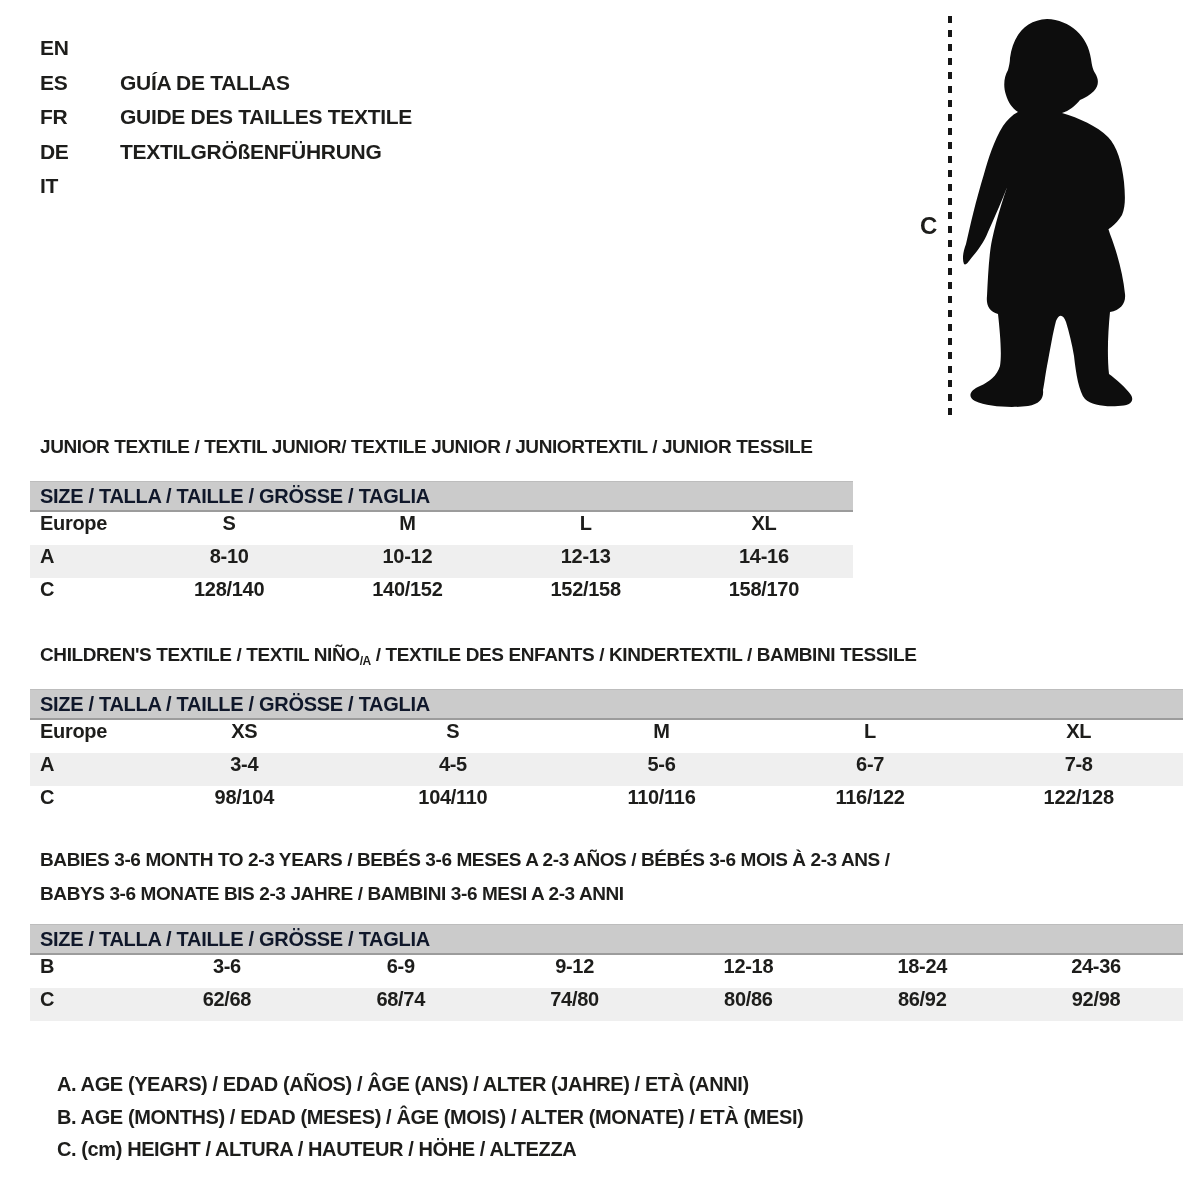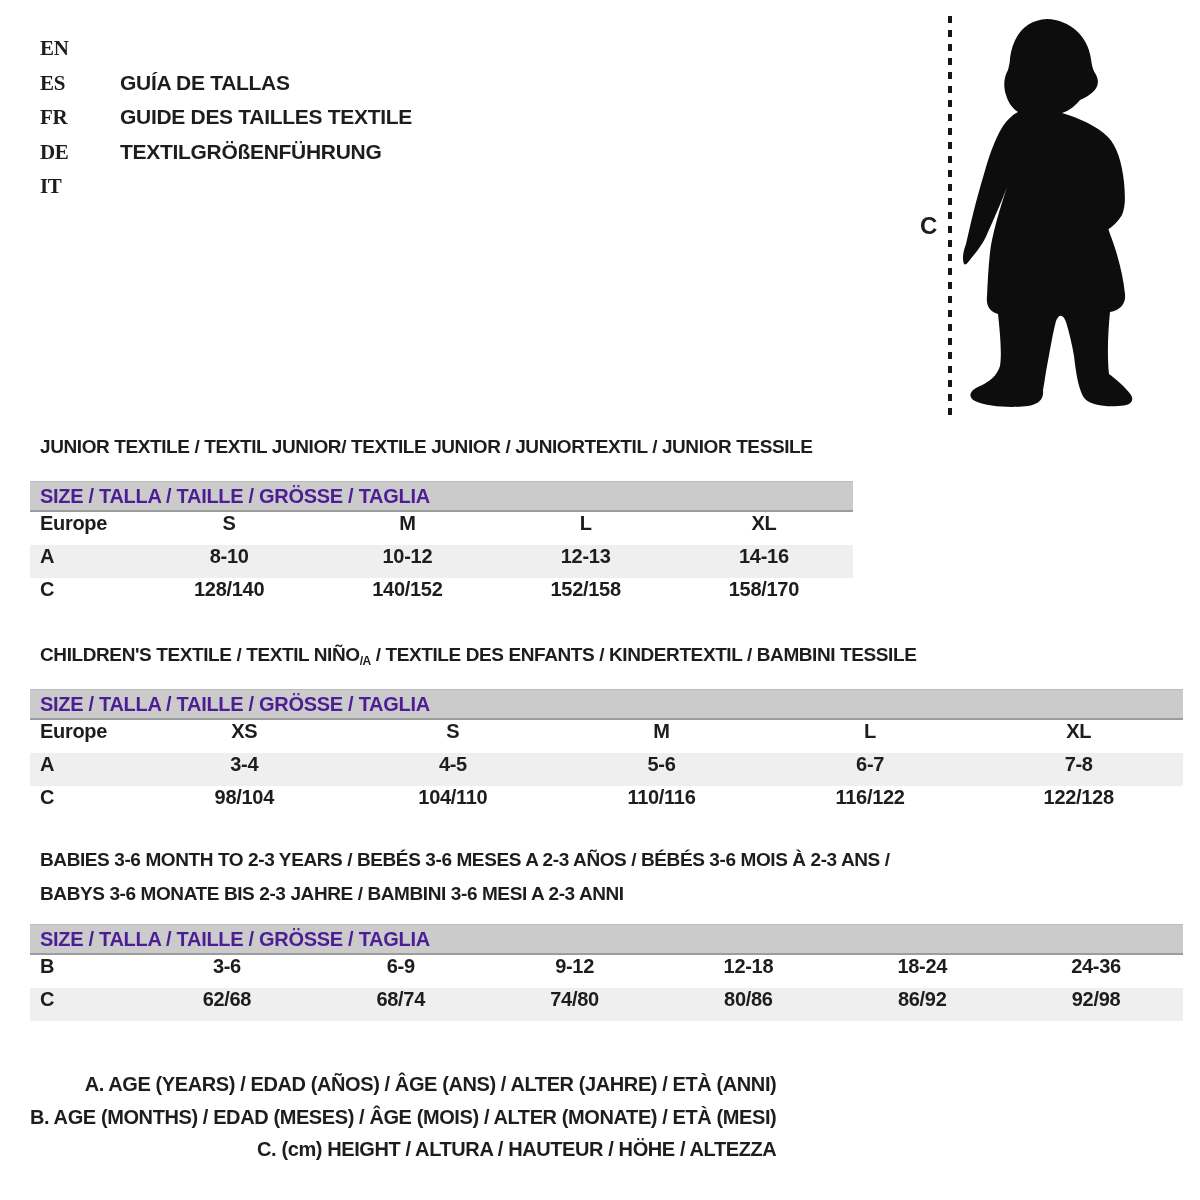--- a/index.html
+++ b/index.html
@@ -4,43 +4,43 @@
 <style>
   html,body{margin:0;padding:0;background:#fff;}
   .canvas{
     position:relative;width:1200px;height:1200px;background:#ffffff;overflow:hidden;
     font-family:"Liberation Sans",sans-serif;font-weight:bold;color:#1d1d1b;
     letter-spacing:-0.3px;
   }
   
   .lang-block{position:absolute;left:40px;top:31px;font-size:21px;line-height:34.5px;}
   .lang-row{display:flex;}
-  .lang-code{width:80px;flex:0 0 80px;font-family:Liberation Serif, serif;}
+  .lang-code{width:80px;flex:0 0 80px;}
   
   .measure-line{
     position:absolute;left:948px;top:16px;width:4px;height:400px;
     background:repeating-linear-gradient(to bottom,#161616 0 7px,transparent 7px 14px);
   }
   .measure-label{position:absolute;left:920px;top:212px;font-size:24px;}
   .baby-svg{position:absolute;left:958px;top:14px;}
   
   .section-title{position:absolute;left:40px;font-size:19px;white-space:nowrap;letter-spacing:-0.4px;}
   .subscript{font-size:12px;vertical-align:-4px;}
   
   .size-table{position:absolute;left:30px;}
   .size-head{
     height:28px;background:#cbcbcb;border-top:1px solid #bdbdbd;border-bottom:2px solid #9c9c9c;
-    display:flex;align-items:center;padding-left:10px;font-size:20px;color:#4c1d95;
+    display:flex;align-items:center;padding-left:10px;font-size:20px;color:#0f172a;
   }
   .trow{display:flex;height:33px;align-items:flex-start;font-size:20px;}
   .trow.shaded{background:#efefef;}
   .tlabel{width:110px;flex:0 0 110px;padding-left:10px;box-sizing:border-box;}
   .tcell{flex:1;text-align:center;}
   
-  .legend{position:absolute;left:30px;top:1068px;font-size:20px;line-height:32.5px;letter-spacing:-0.4px;text-align:right;}
+  .legend{position:absolute;left:57px;top:1068px;font-size:20px;line-height:32.5px;letter-spacing:-0.4px;}
 </style>
 </head>
 <body>
 
 <div class="canvas">
 
   <div class="lang-block">
     <div class="lang-row">
       <span class="lang-code">EN</span>
     </div>

